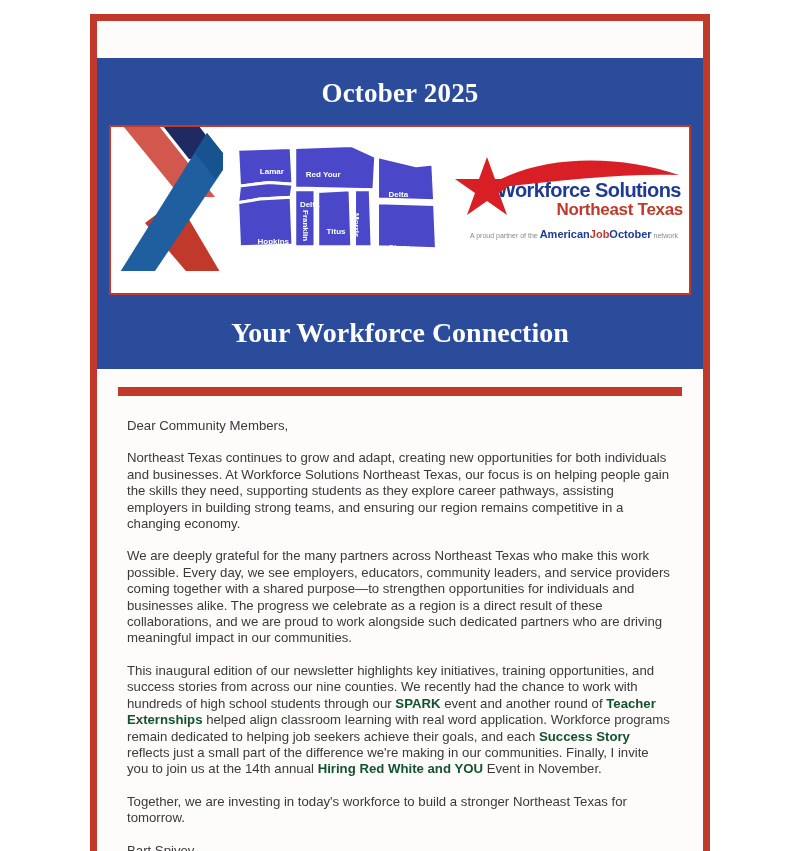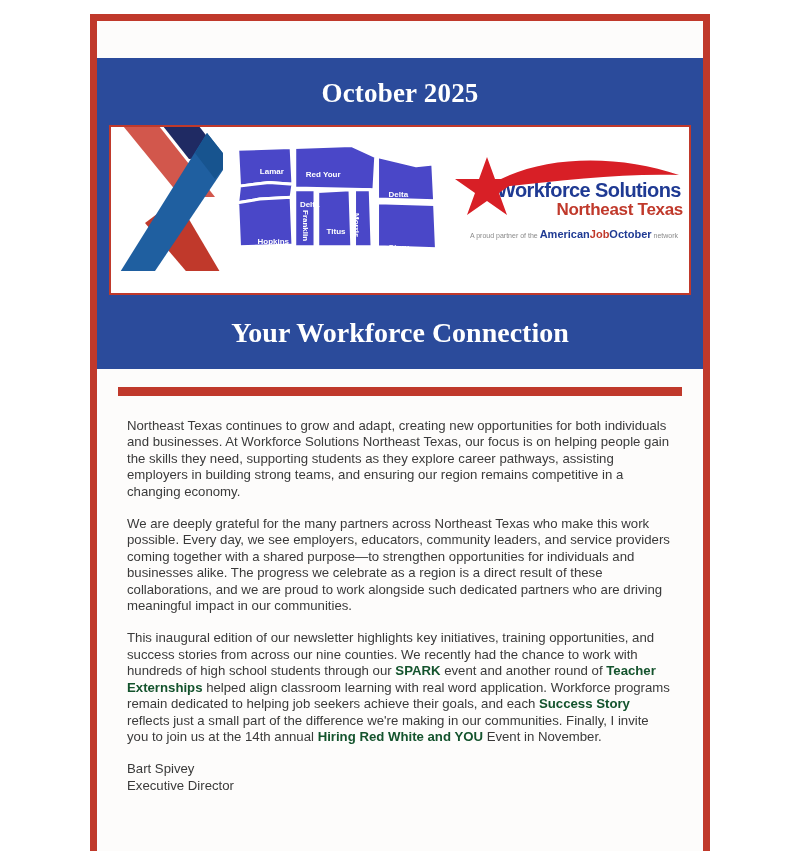--- a/index.html
+++ b/index.html
@@ -213,23 +213,25 @@
 
     </div>
 
     <div class="connection-title">Your Workforce Connection</div>
   </div>
 
   <div class="body-area">
     <div class="accent-rule"></div>
 
     <div class="letter">
+      <p>Dear Community Members,</p>
       <p>Northeast Texas continues to grow and adapt, creating new opportunities for both individuals and businesses. At Workforce Solutions Northeast Texas, our focus is on helping people gain the skills they need, supporting students as they explore career pathways, assisting employers in building strong teams, and ensuring our region remains competitive in a changing economy.</p>
       <p>We are deeply grateful for the many partners across Northeast Texas who make this work possible. Every day, we see employers, educators, community leaders, and service providers coming together with a shared purpose—to strengthen opportunities for individuals and businesses alike. The progress we celebrate as a region is a direct result of these collaborations, and we are proud to work alongside such dedicated partners who are driving meaningful impact in our communities.</p>
       <p><span>This inaugural edition of our newsletter highlights key initiatives, training opportunities, and success stories from across our nine counties. We recently had the chance to work with hundreds of high school students through our </span><b>SPARK</b><span> event and another round of </span><b>Teacher Externships</b><span> helped align classroom learning with real word application. Workforce programs remain dedicated to helping job seekers achieve their goals, and each </span><b>Success Story</b><span> reflects just a small part of the difference we're making in our communities. Finally, I invite you to join us at the 14th annual </span><b>Hiring Red White and YOU</b><span> Event in November.</span></p>
+      <p>Together, we are investing in today's workforce to build a stronger Northeast Texas for tomorrow.</p>
       <p>
         <span class="signature-line">Bart Spivey</span>
         <span class="signature-line">Executive Director</span>
       </p>
     </div>
   </div>
 
 </div>
 
 </body></html>

